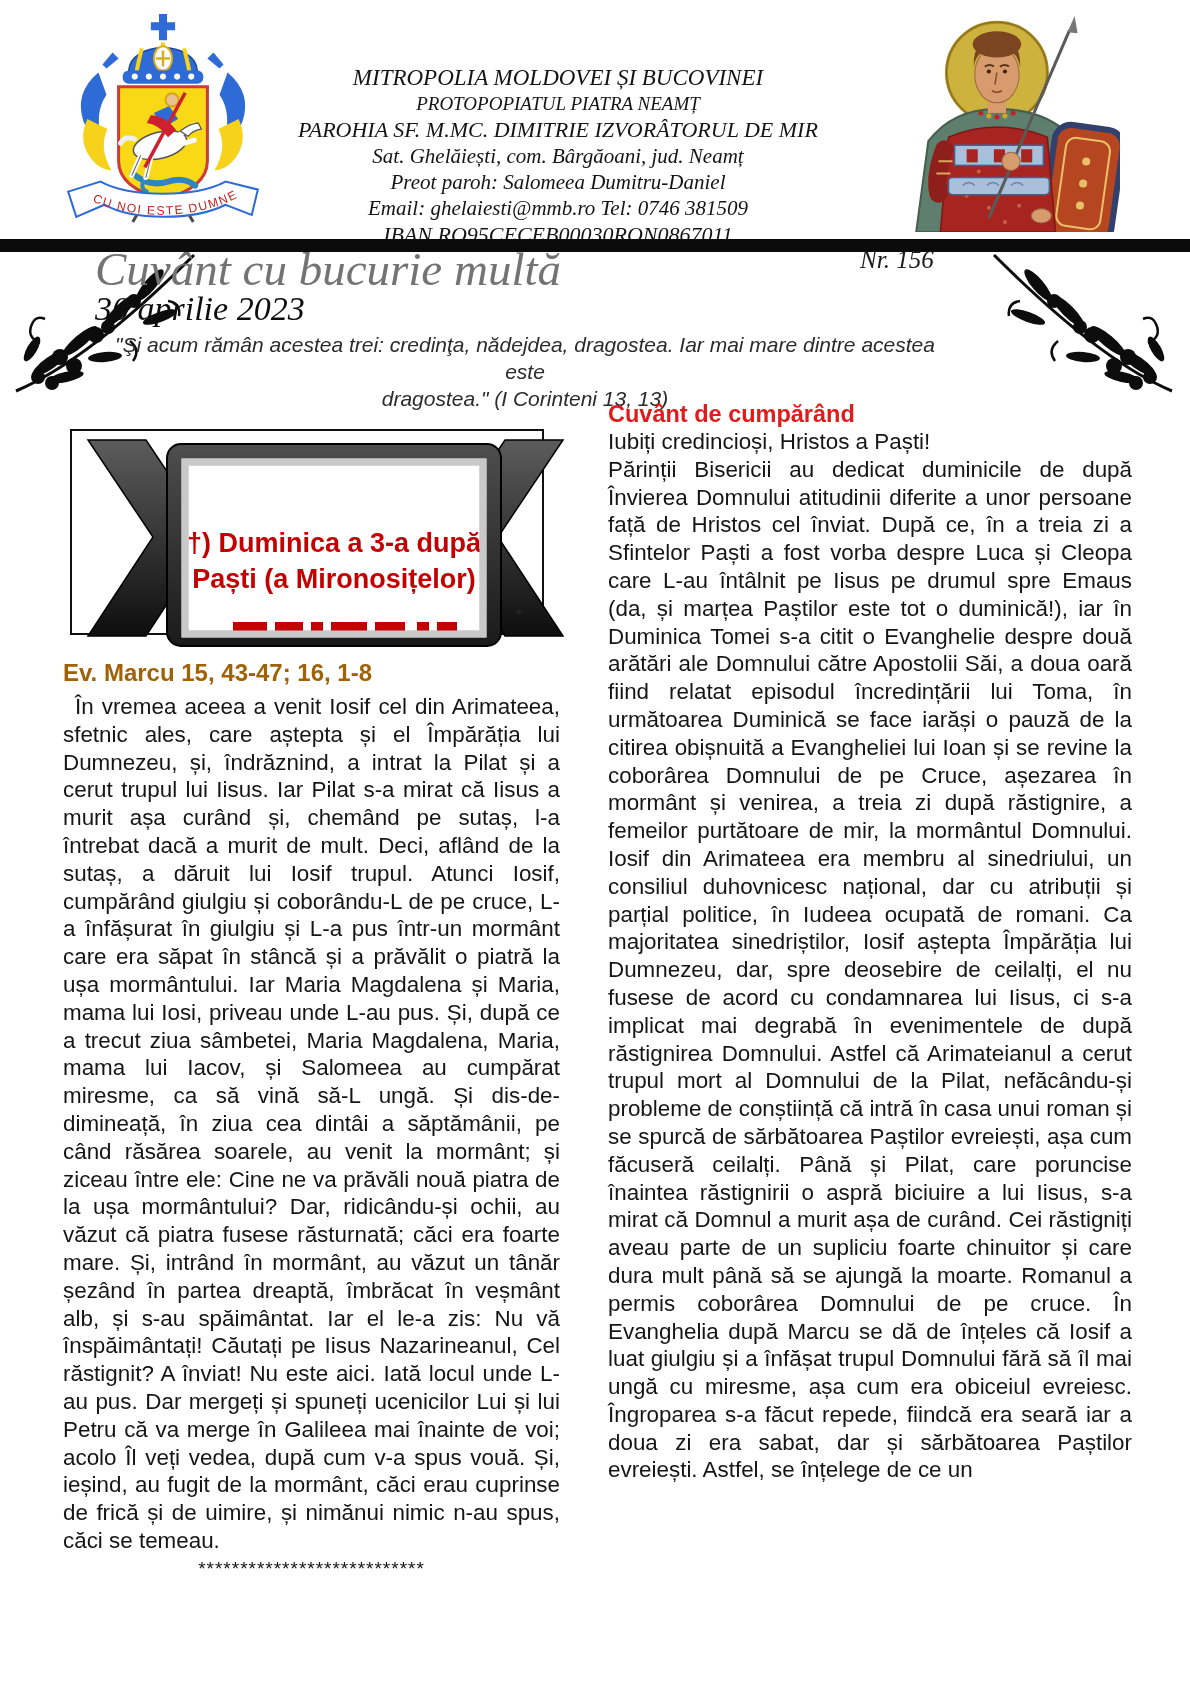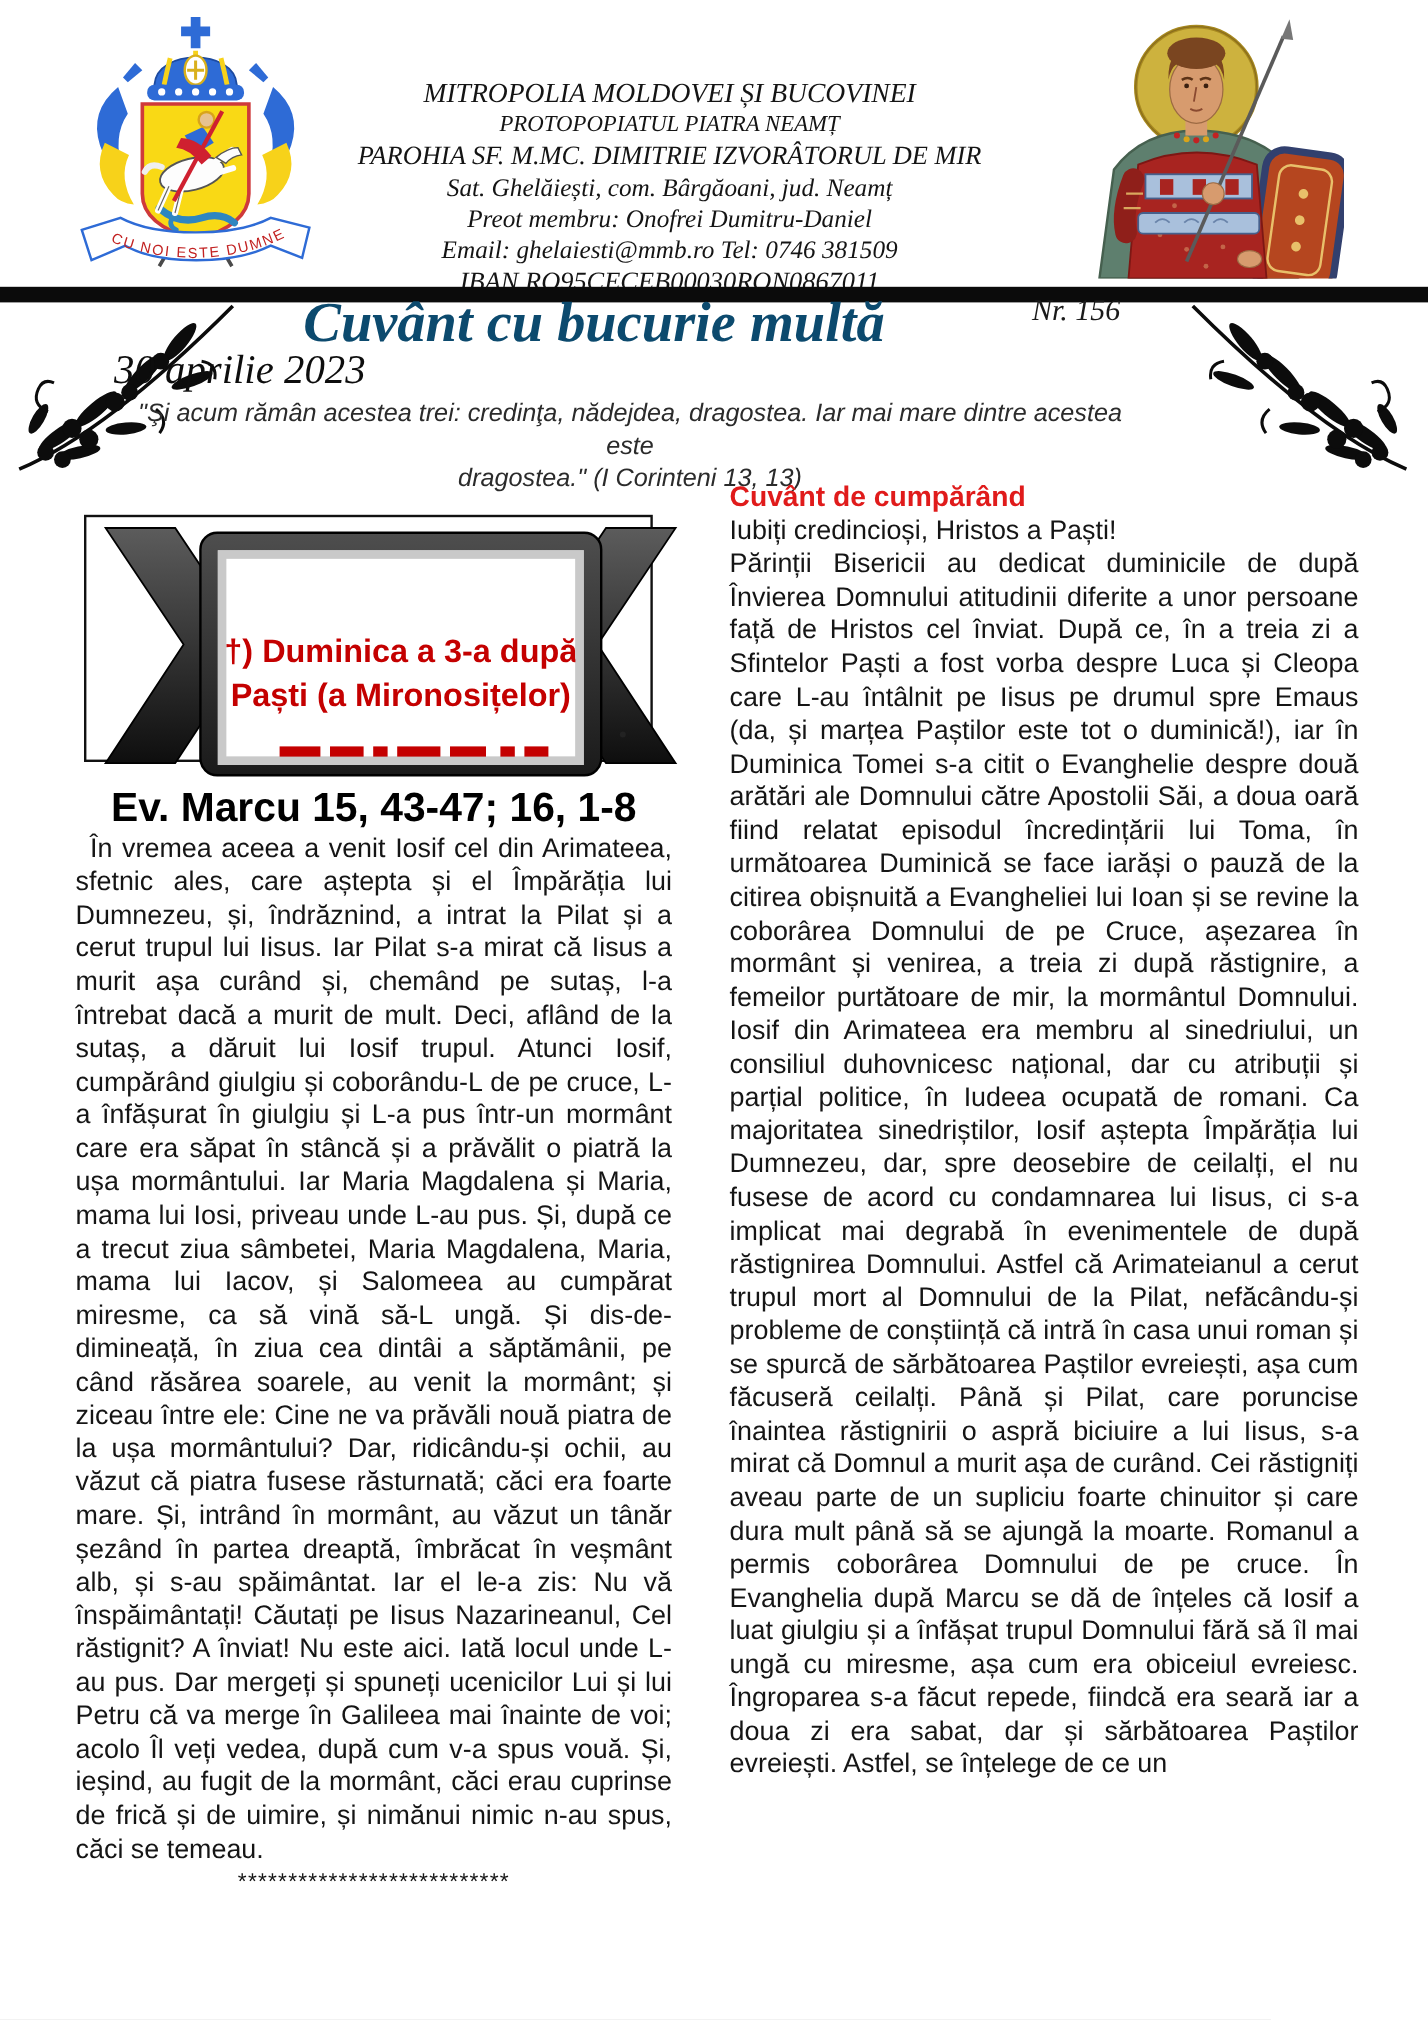--- a/index.html
+++ b/index.html
@@ -13,36 +13,36 @@
   .h-l1{font-size:23px;line-height:28px;}
   .h-l2{font-size:19px;line-height:24px;}
   .h-l3{font-size:22px;line-height:27px;}
   .h-l4,.h-l5,.h-l6{font-size:21px;line-height:26px;}
   .h-l7{font-size:22px;line-height:27px;}
   .black-bar{position:absolute;left:0;top:239px;width:1190px;height:13px;background:#0b0b0b;}
   
   .ornament{position:absolute;width:200px;height:148px;}
   .orn-left{left:8px;top:247px;}
   .orn-right{left:980px;top:247px;transform:scaleX(-1);}
-  .title{position:absolute;left:95px;top:242px;width:800px;text-align:center;
-         font-family:"Liberation Serif",serif;font-style:italic;font-weight:bold;
-         font-size:47px;line-height:54px;color:#0c4a6e;}
+  .title{position:absolute;left:95px;top:242px;width:800px;
+         font-family:"Liberation Serif",serif;font-style:italic;font-weight:normal;
+         font-size:47px;line-height:54px;color:#737373;}
   .issue{position:absolute;left:860px;top:246px;width:130px;
          font-family:"Liberation Serif",serif;font-style:italic;font-size:25px;color:#1a1a1a;}
   .date{position:absolute;left:95px;top:290px;width:800px;text-align:left;
         font-family:"Liberation Serif",serif;font-style:italic;font-size:34px;color:#0d0d0d;}
   .quote{position:absolute;left:100px;top:331px;width:850px;text-align:center;
          font-style:italic;font-size:21px;line-height:27px;color:#2b2b2b;}
   
   .columns{position:absolute;left:63px;top:400px;width:1070px;display:flex;gap:48px;}
   .col-left{width:497px;}
   .col-right{width:524px;}
   .banner-wrap{width:505px;height:252px;position:relative;}
-  .gospel-heading{margin-top:5px;text-align:center;font-weight:bold;font-size:34px;
-                  line-height:32px;color:#000000;}
+  .gospel-heading{margin-top:5px;text-align:left;font-weight:bold;font-size:24px;
+                  line-height:32px;color:#a16207;}
   .body-text{margin-top:4px;font-size:22.4px;line-height:27.8px;text-align:justify;color:#151515;}
   .indent{text-indent:12px;}
   .separator{margin-top:3px;text-align:center;font-size:19px;letter-spacing:1px;color:#151515;}
   .teach-heading{font-weight:bold;font-size:23.5px;line-height:28px;color:#e01b1b;}
   .intro-line{font-size:22.4px;line-height:27.8px;color:#151515;}
   svg{display:block;}
 </style>
 </head>
 <body>
 
@@ -163,21 +163,21 @@
         <circle cx="112" cy="63" r="2" fill="#3a2010"></circle>
       <path d="M104,64 L102,76 M99,82 q5,3 10,0" stroke="#8a4a30" stroke-width="1.5" fill="none"></path>
     </svg>
   </div>
 
   <div class="head-center">
     <div class="h-l1">MITROPOLIA MOLDOVEI ȘI BUCOVINEI</div>
     <div class="h-l2">PROTOPOPIATUL PIATRA NEAMȚ</div>
     <div class="h-l3">PAROHIA SF. M.MC. DIMITRIE IZVORÂTORUL DE MIR</div>
     <div class="h-l4">Sat. Ghelăiești, com. Bârgăoani, jud. Neamț</div>
-    <div class="h-l5">Preot membru: Onofrei Dumitru-Daniel</div>
+    <div class="h-l5">Preot paroh: Salomeea Dumitru-Daniel</div>
     <div class="h-l6">Email: ghelaiesti@mmb.ro Tel: 0746 381509</div>
     <div class="h-l7">IBAN RO95CECEB00030RON0867011</div>
   </div>
 
   <div class="black-bar"></div>
 
   <div class="ornament orn-left">
     <svg viewBox="0 0 200 148" width="200" height="148">
       <path d="M8,144 C60,122 122,72 186,8" stroke="#0c0c0c" stroke-width="3" fill="none"></path>
       <g fill="#0c0c0c">

